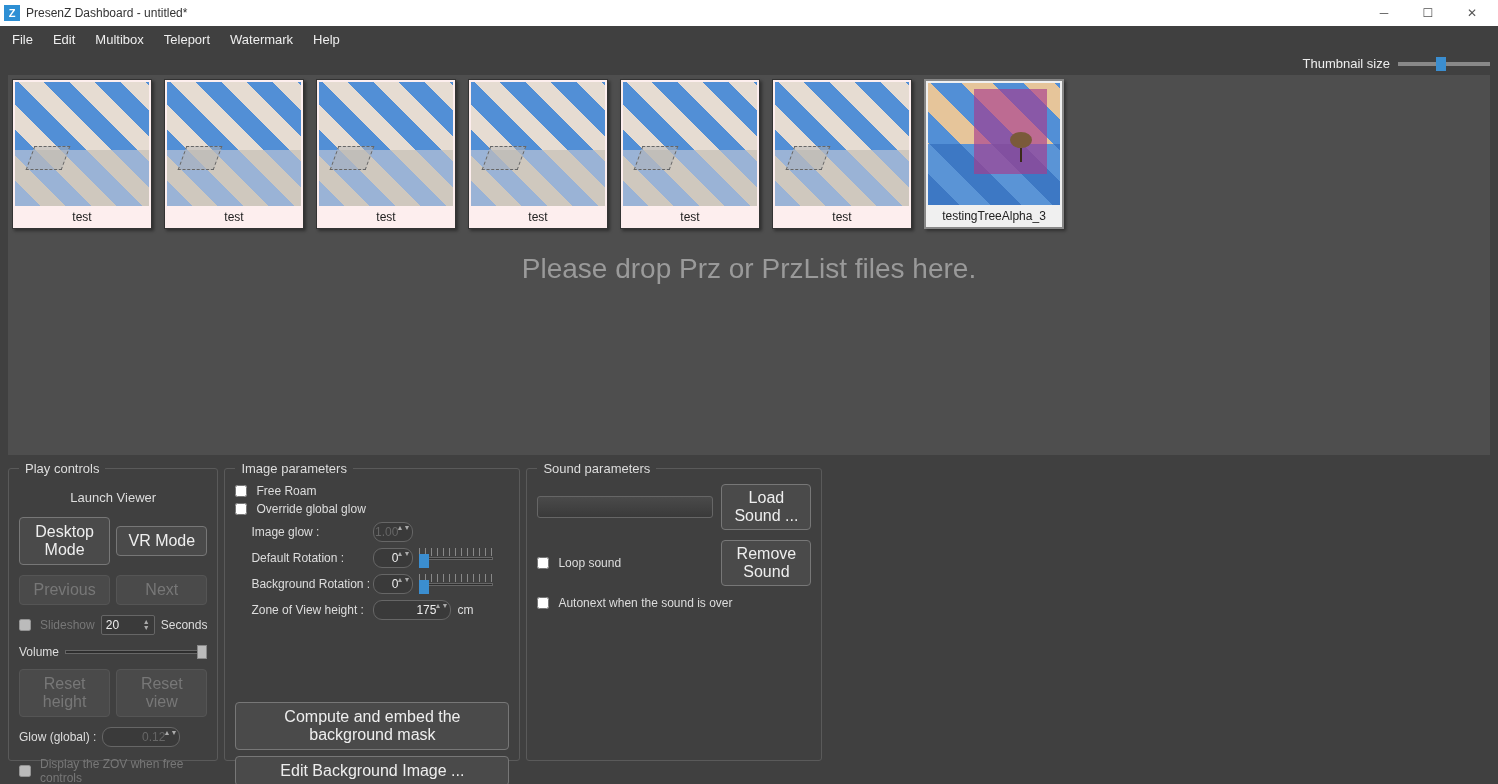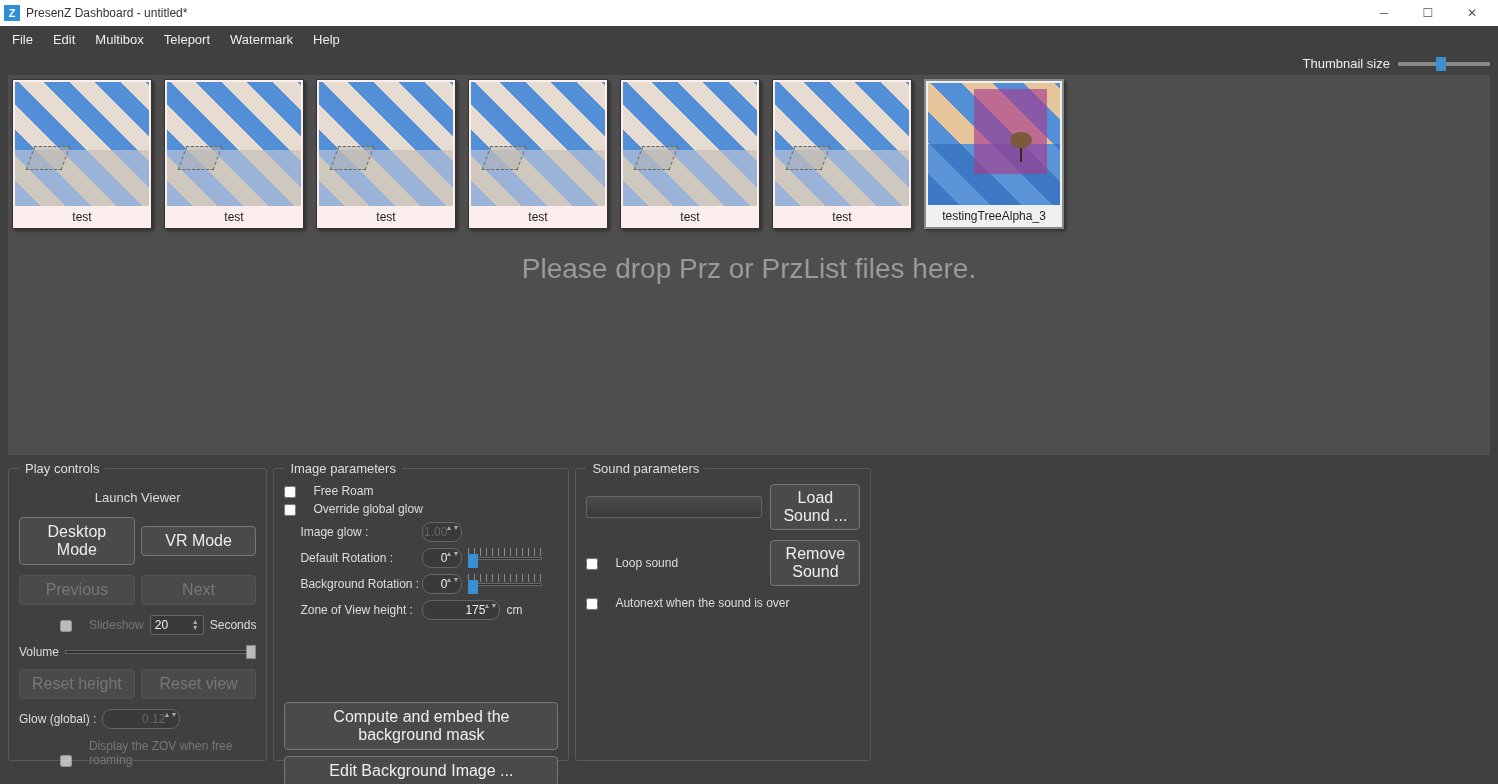--- a/index.html
+++ b/index.html
@@ -44,23 +44,23 @@
 fieldset { border: 1px solid #5a5a5a; border-radius: 3px; padding: 8px 10px 10px; color: #ddd; background: #404040; position: relative; }
 legend { padding: 0 6px; font-size: 13px; color: #ddd; }
 
 
 .play-controls { width: 204px; height: 300px; }
 .launch-label { text-align: center; margin: 6px 0 12px; font-size: 13px; }
 .btn { background: #4a4a4a; border: 1px solid #777; color: #eee; border-radius: 4px; padding: 5px 6px; font-size: 16px; text-align: center; cursor: default; }
 .btn.disabled { color: #777; border-color: #555; }
 .row { display: flex; gap: 6px; margin-bottom: 10px; align-items: center; }
 .row .btn { flex: 1; }
-.check { display: flex; align-items: flex-end; gap: 17px; font-size: 12px; }
+.check { display: flex; align-items: center; gap: 9px; font-size: 12px; }
 .check input { width: 12px; height: 12px; }
-.check.disabled { color: #777; margin-left: 41px; }
+.check.disabled { color: #777; }
 .spin { width: 54px; height: 20px; background: #3a3a3a; border: 1px solid #666; color: #eee; padding: 0 4px; display: flex; align-items: center; justify-content: space-between; border-radius: 2px; font-size: 12px; }
 .spin .arrows { display:flex; flex-direction:column; font-size:7px; line-height:6px; color:#aaa;}
 .slider { flex:1; height: 14px; position: relative; }
 .slider .rail { position:absolute; left:0; right:0; top:5px; height:4px; background:#2e2e2e; border:1px solid #666; }
 .slider .handle { position:absolute; top:0; width:10px; height:14px; background:#bbb; border:1px solid #888; }
 .label-sm { font-size: 12px; color:#ddd; }
 
 
 .image-params { width: 296px; height: 300px; }
 .param-row { display: flex; align-items: center; gap: 6px; margin: 6px 16px; }
@@ -213,21 +213,21 @@
     </div>
     <div class="row" style="align-items:center;">
       <span class="label-sm">Glow (global) :</span>
       <div class="num disabled" style="width:78px">
         <span>0.12</span>
         <span class="arrows">▲▼</span>
       </div>
     </div>
     <label class="check disabled">
       <input type="checkbox" disabled="" style="">
-      <span>Display the ZOV when free roaming</span>
+      <span>Display the ZOV when free controls</span>
     </label>
   </fieldset>
 
   <fieldset class="image-params">
     <legend>Image parameters</legend>
     <label class="check">
       <input type="checkbox" style="">
       <span>Free Roam</span>
     </label>
     <label class="check" style="margin-top:4px;">

